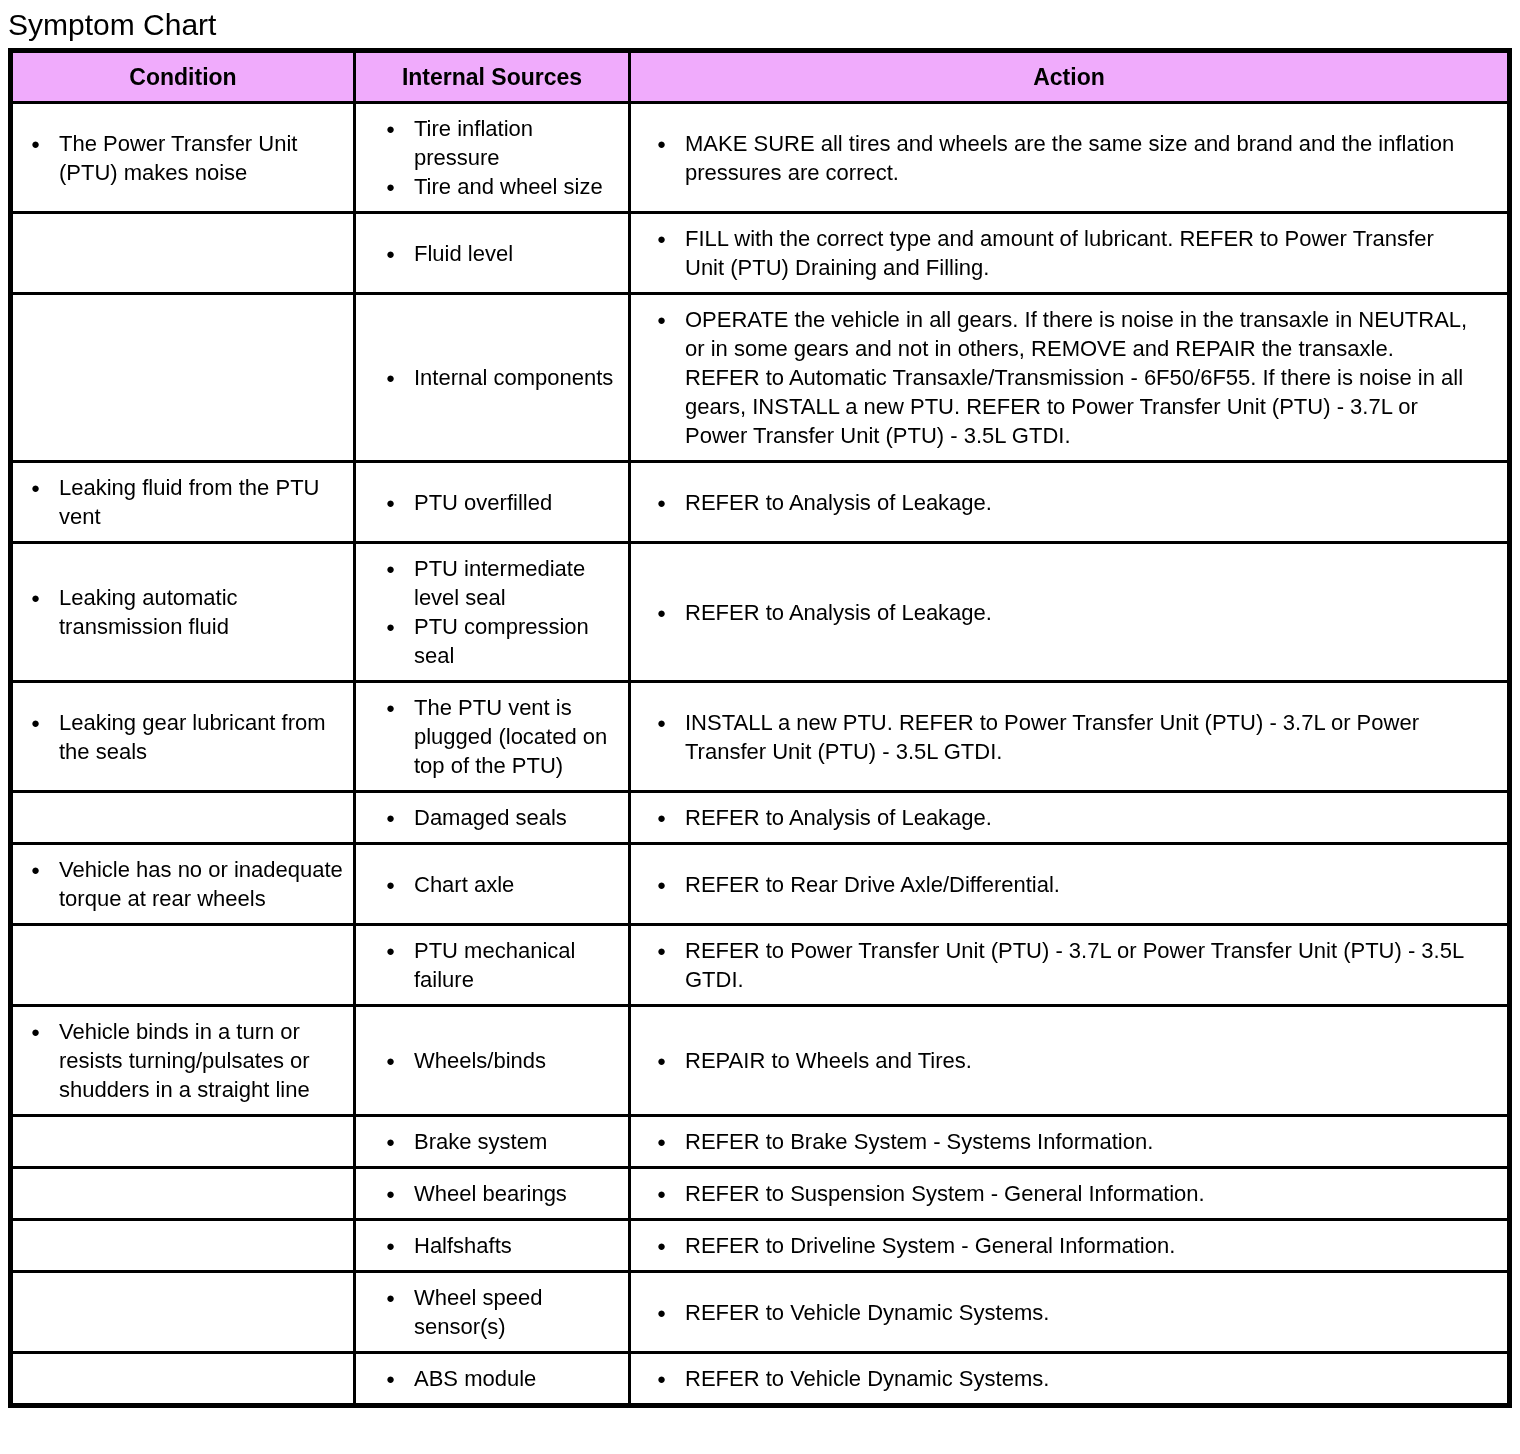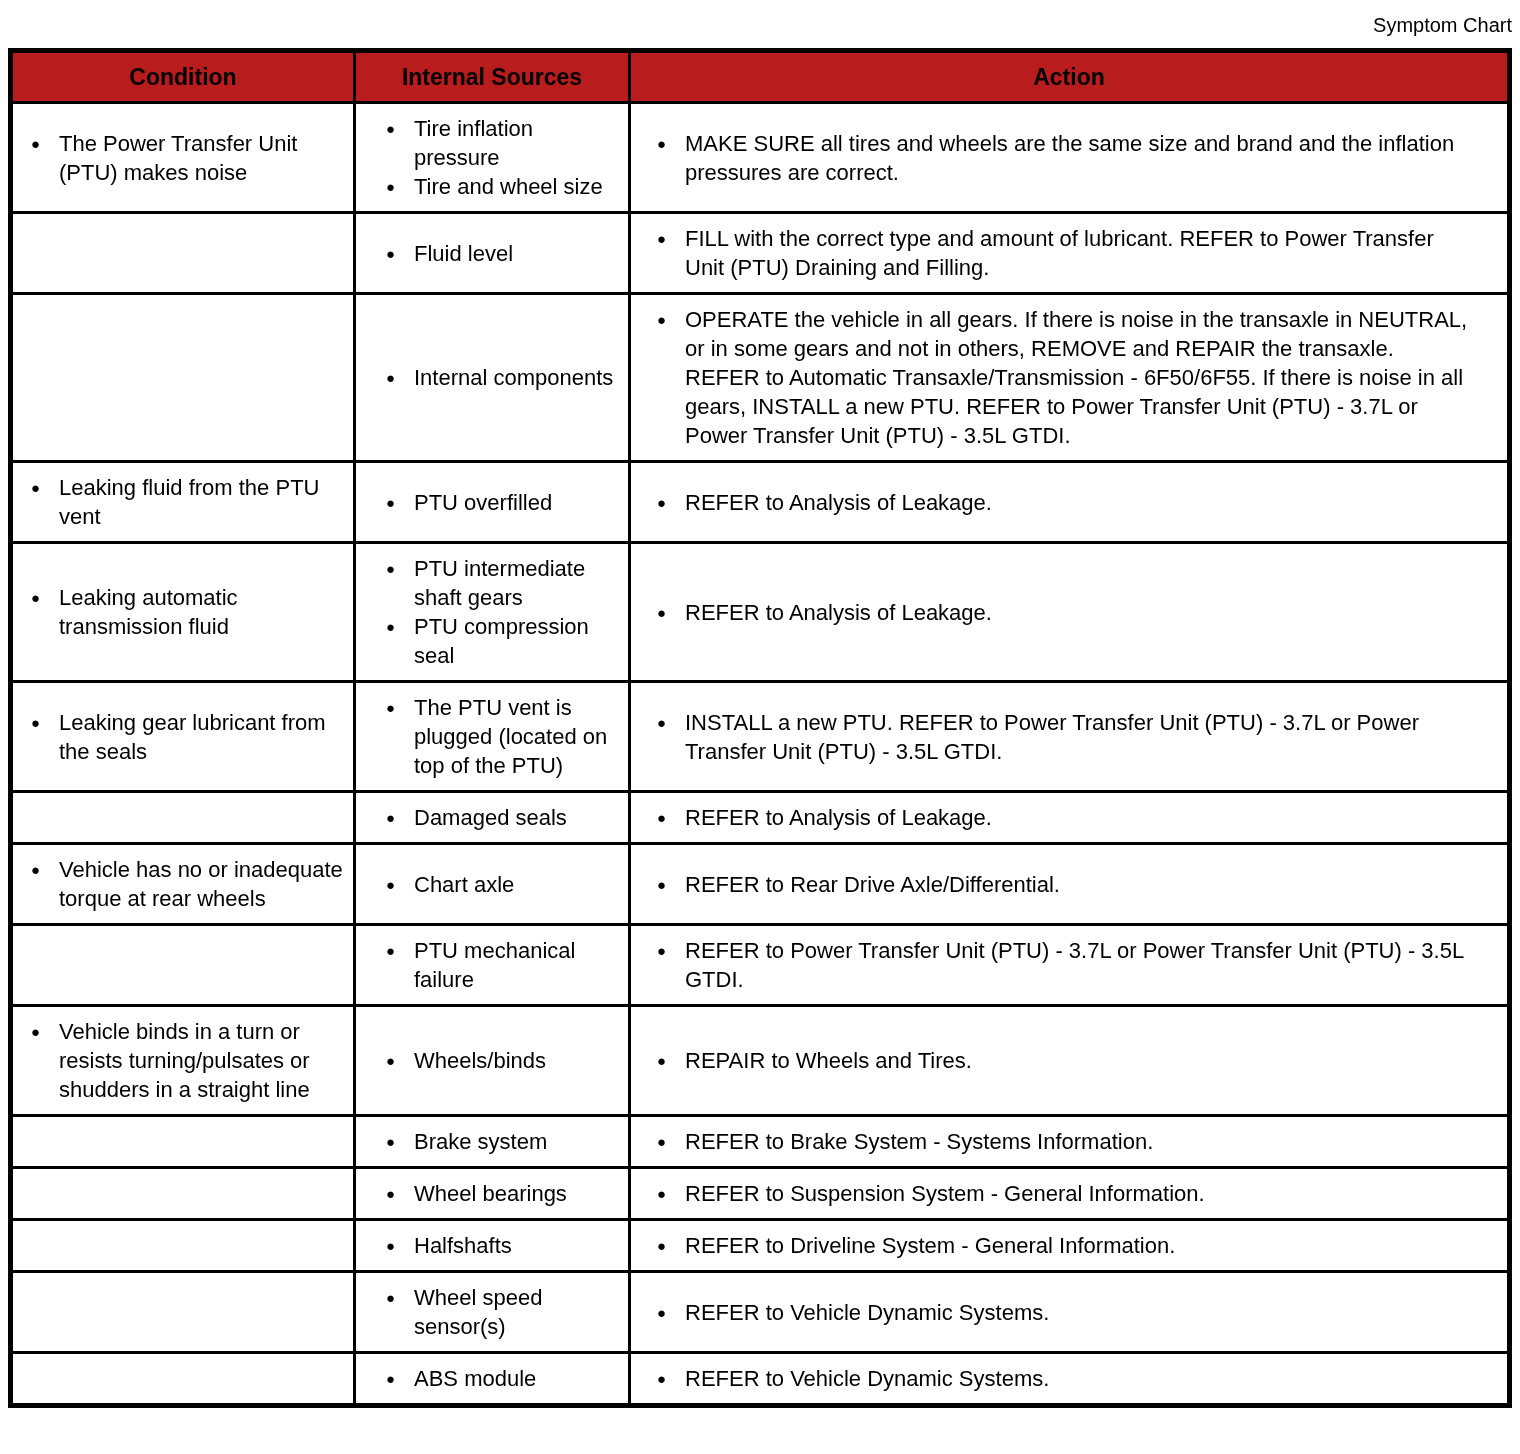--- a/index.html
+++ b/index.html
@@ -4,41 +4,41 @@
 <style>
   * { box-sizing: border-box; margin: 0; padding: 0; }
   html, body {
     background: #ffffff;
     color: #000000;
     font-family: "Liberation Sans", sans-serif;
   }
   body { width: 1520px; }
   .page { padding: 8px; }
   .title {
-    text-align: right;
-    font-size: 20px;
+    text-align: left;
+    font-size: 30px;
     line-height: 30px;
     margin: 2px 0 8px 0;
   }
   table.symptom-table {
     border-collapse: collapse;
     table-layout: fixed;
     width: 1504px;
     border: 5px solid #000000;
   }
   col.col-cond { width: 344px; }
   col.col-src  { width: 275px; }
   th {
     border: 3px solid #000000;
     font-size: 23px;
     font-weight: bold;
     line-height: 28px;
     text-align: center;
     padding: 10px 6px;
-    background: #b91c1c;
+    background: #f0abfc;
   }
   td {
     border: 3px solid #000000;
     vertical-align: middle;
     font-size: 22px;
     line-height: 29px;
     padding: 10px 0;
     background: #ffffff;
   }
   td.cell-cond { padding-left: 18px; padding-right: 8px; }
@@ -149,21 +149,21 @@
         <tr>
           <td class="cell-cond">
             <div class="bullet-item">
               <span class="bullet">●</span>
               <span class="bullet-text">Leaking automatic transmission fluid</span>
             </div>
           </td>
           <td class="cell-src">
             <div class="bullet-item">
               <span class="bullet">●</span>
-              <span class="bullet-text">PTU intermediate shaft gears</span>
+              <span class="bullet-text">PTU intermediate level seal</span>
             </div>
             <div class="bullet-item">
               <span class="bullet">●</span>
               <span class="bullet-text">PTU compression seal</span>
             </div>
           </td>
           <td class="cell-act">
             <div class="bullet-item">
               <span class="bullet">●</span>
               <span class="bullet-text">REFER to Analysis of Leakage.</span>

